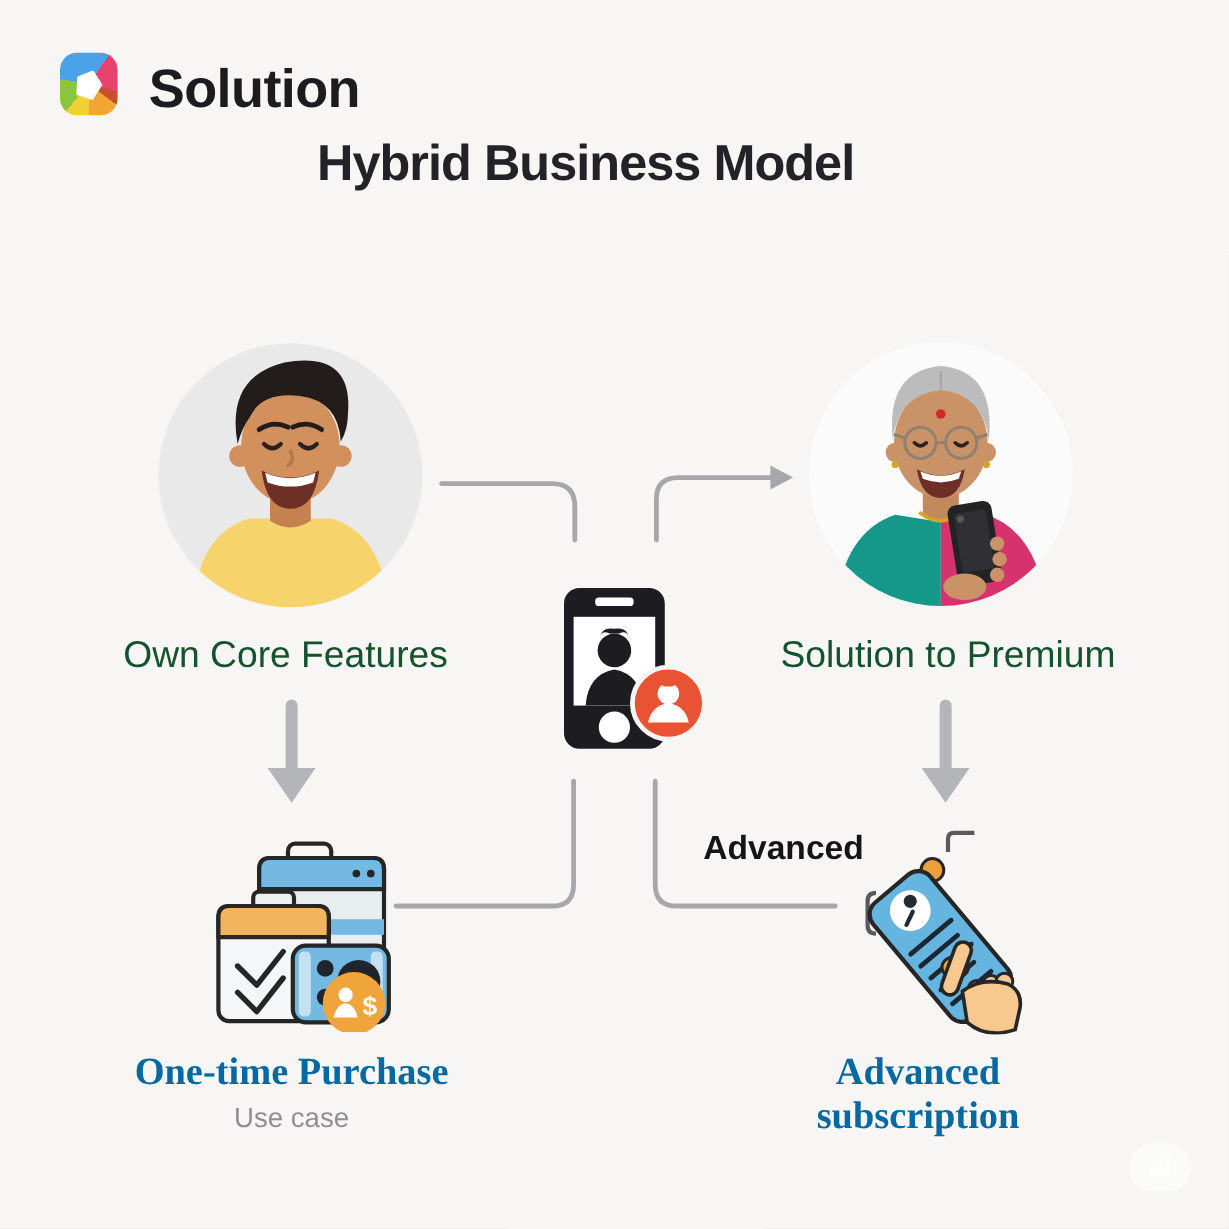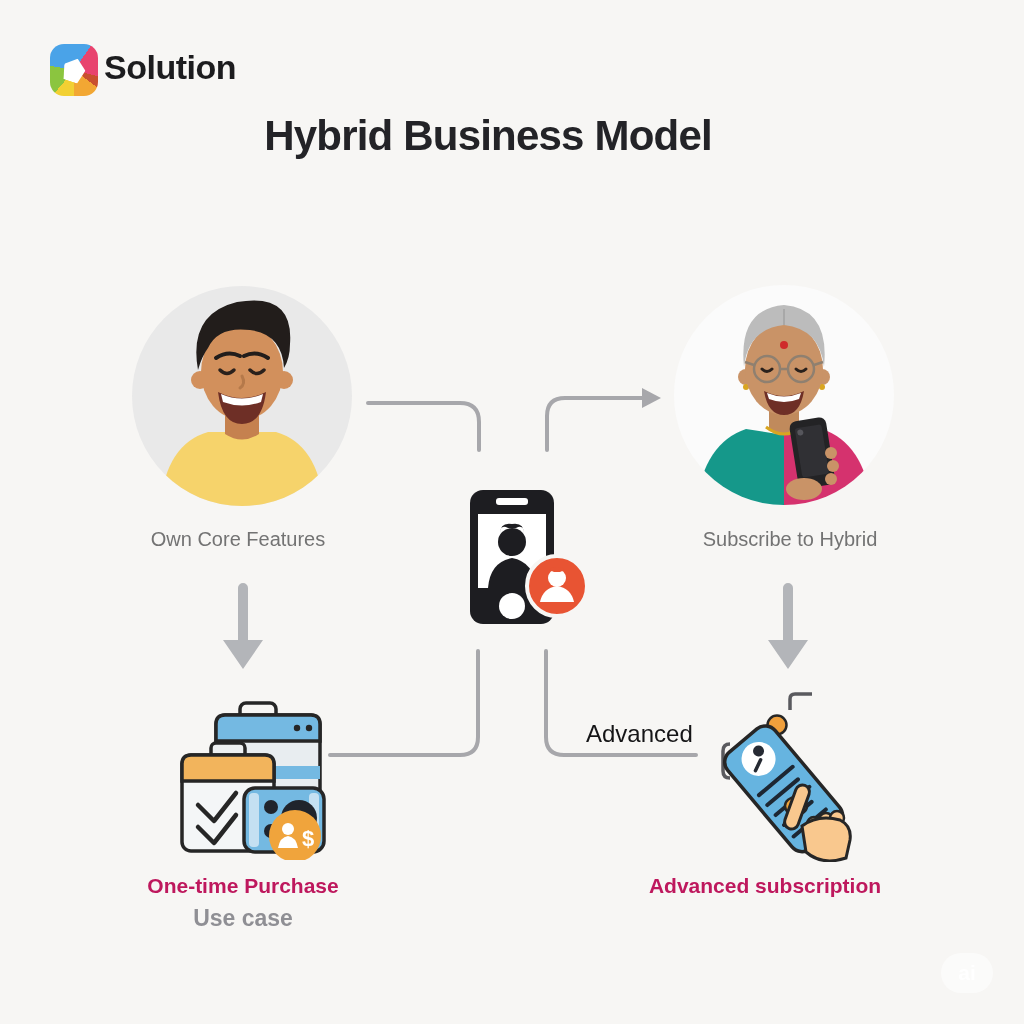--- a/index.html
+++ b/index.html
@@ -14,37 +14,37 @@
     left:50px;top:44px;width:48px;height:52px;border-radius:14px;
     background:conic-gradient(from 335deg at 50% 50%,
       #4aa3e8 0 60deg, #e8436e 60deg 130deg, #c9502e 130deg 152deg,
       #f2a733 152deg 205deg, #f2d033 205deg 245deg, #8bc53f 245deg 305deg, #4aa3e8 305deg 360deg);
   }
   .logo-center{
     position:absolute;left:50%;top:50%;width:46%;height:46%;
     transform:translate(-50%,-50%) rotate(18deg);background:#fff;
     clip-path:polygon(50% 0,100% 38%,82% 100%,18% 100%,0 38%);
   }
-  .brand{left:104px;top:48px;font-size:34px;font-weight:700;color:#1c1c1e;letter-spacing:-0.5px;}
+  .brand{left:124px;top:48px;font-size:45px;font-weight:700;color:#1c1c1e;letter-spacing:-0.5px;}
   .title{left:0;top:112px;width:976px;text-align:center;font-size:42px;font-weight:700;color:#232327;letter-spacing:-0.8px;}
   
   .avatar{width:220px;height:220px;border-radius:50%;overflow:hidden;}
   .avatar svg{display:block;width:100%;height:100%;}
   .avatar-left{left:132px;top:286px;background:#e9e9e9;}
   .avatar-right{left:674px;top:285px;background:#fbfbfb;}
   
-  .persona-label{top:528px;width:300px;text-align:center;font-size:20px;font-weight:500;color:#737373;}
+  .persona-label{top:528px;width:300px;text-align:center;font-size:31px;font-weight:500;color:#14532d;}
   .persona-label.left{left:88px;}
   .persona-label.right{left:640px;}
-  .advanced-label{left:586px;top:720px;font-size:24px;font-weight:400;color:#151517;}
+  .advanced-label{left:586px;top:691px;font-size:28px;font-weight:700;color:#151517;}
   .outcome-text{top:874px;width:310px;text-align:center;}
   .outcome-text.left{left:88px;}
   .outcome-text.right{left:610px;}
-  .outcome-title{font-size:21px;font-weight:600;color:#be185d;}
-  .outcome-sub{margin-top:7px;font-size:23px;font-weight:700;color:#8f8f94;}
+  .outcome-title{font-size:32px;font-weight:600;color:#0369a1;font-family:Liberation Serif, serif;}
+  .outcome-sub{margin-top:7px;font-size:23px;font-weight:400;color:#8f8f94;}
   
   .phone-art{left:468px;top:488px;}
   .connectors{left:0;top:0;pointer-events:none;}
   .outcome-art-left{left:178px;top:700px;}
   .outcome-art-right{left:698px;top:686px;}
   
   .watermark{
     left:941px;top:953px;width:52px;height:40px;border-radius:20px;
     background:rgba(255,255,255,0.55);display:flex;align-items:center;justify-content:center;
     font-size:21px;font-weight:700;color:rgba(255,255,255,0.95);
@@ -121,21 +121,21 @@
         <circle cx="130" cy="146" r="3" fill="#56565c"></circle>
       </g>
       <circle cx="157" cy="168" r="6" fill="#c99367"></circle>
       <circle cx="159" cy="181" r="6" fill="#c99367"></circle>
       <circle cx="157" cy="194" r="6" fill="#c99367"></circle>
       <ellipse cx="130" cy="204" rx="18" ry="11" fill="#c99367"></ellipse>
     </svg>
   </div>
 
   <div class="abs persona-label left">Own Core Features</div>
-  <div class="abs persona-label right">Subscribe to Hybrid</div>
+  <div class="abs persona-label right">Solution to Premium</div>
 
   <svg class="abs phone-art" width="120" height="140" viewBox="0 0 120 140">
     <rect x="2" y="2" width="84" height="134" rx="13" fill="#1d1d21"></rect>
     <rect x="28" y="10" width="32" height="7" rx="3" fill="#ffffff"></rect>
     <rect x="10" y="26" width="68" height="74" fill="#ffffff"></rect>
     <circle cx="44" cy="54" r="14" fill="#1d1d21"></circle>
     <path d="M40 40 q-8 -4 -8 6 q0 -12 12 -10 q12 -2 12 10 q0 -10 -8 -6 Z" fill="#1d1d21"></path>
     <path d="M20 100 q2 -26 24 -30 q22 4 24 30 Z" fill="#1d1d21"></path>
     <circle cx="44" cy="118" r="13" fill="#ffffff"></circle>
     <g>

